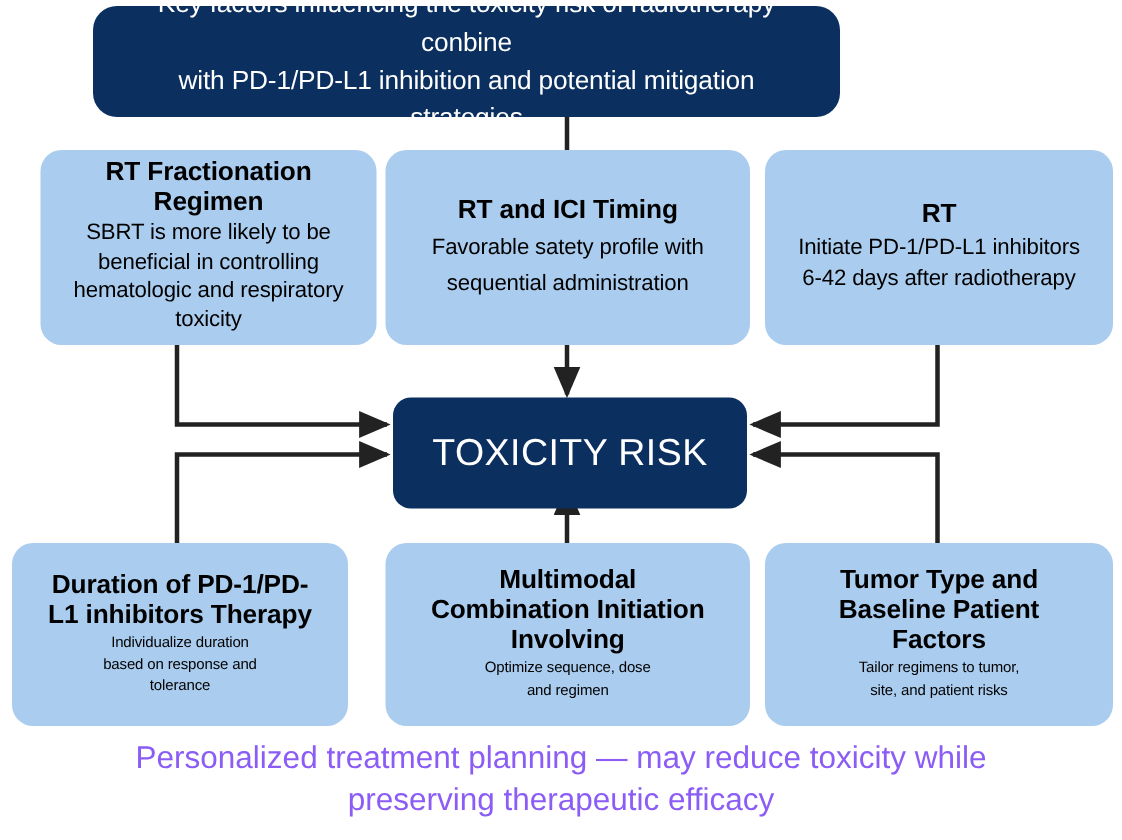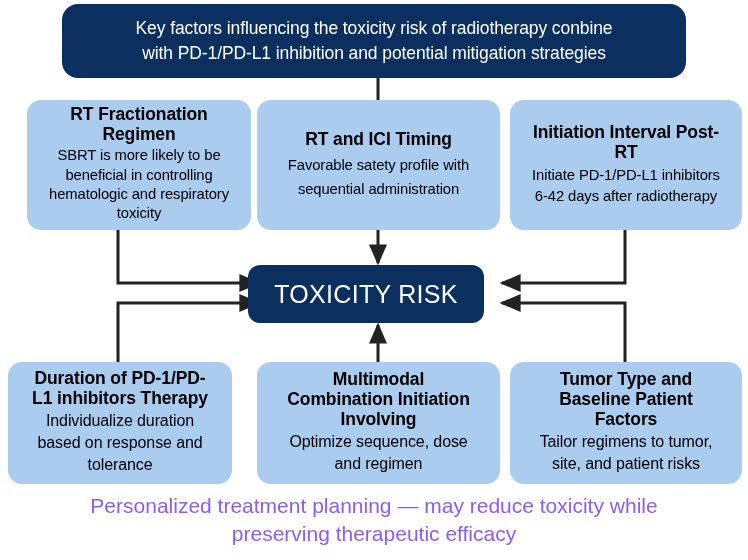--- a/index.html
+++ b/index.html
@@ -31,21 +31,21 @@
     line-height:1.14;
     letter-spacing:-0.1px;
   }
   .node .body{
     line-height:1.17;
     letter-spacing:-0.1px;
   }
 
   
   #title-banner{
-    left:62px;top:4px;width:624px;height:74px;
+    left:62px;top:4px;width:498px;height:74px;
     border-radius:16px;
     padding:0 18px;
   }
   #title-banner .head{
     font-weight:normal;
     font-size:17.5px;
     line-height:1.45;
   }
 
   
@@ -54,37 +54,37 @@
   #node-timing{left:257px;width:243px;}
   #node-interval{left:510px;width:232px;}
 
   .top-node .head{font-size:17.5px;}
   .top-node .body{font-size:14.8px;margin-top:2px;}
   #node-timing .body{margin-top:7px;}
   #node-interval .body{margin-top:4px;}
 
   
   #node-toxicity{
-    left:248px;top:265px;width:236px;height:58px;
+    left:262px;top:265px;width:236px;height:74px;
     border-radius:12px;
   }
   #node-toxicity .head{
     font-weight:normal;
     font-size:25px;
     letter-spacing:0.3px;
   }
 
   
   .bottom-node{top:362px;height:122px;padding:4px 6px 6px;}
   #node-duration{left:8px;width:224px;}
   #node-multimodal{left:257px;width:243px;}
   #node-tumor{left:510px;width:232px;}
 
   .bottom-node .head{font-size:17.5px;}
-  .bottom-node .body{font-size:16px;margin-top:3px;}
+  .bottom-node .body{font-size:10px;margin-top:3px;}
 
   
   #caption{
     position:absolute;
     left:0;top:492px;width:748px;
     text-align:center;
     font-size:21px;
     line-height:1.32;
     color:#8b5cf6;
   }
@@ -130,21 +130,20 @@
     <div class="body">toxicity</div>
   </div>
 
   <div id="node-timing" class="node light top-node">
     <div class="head">RT and ICI Timing</div>
     <div class="body">Favorable satety profile with</div>
     <div class="body">sequential administration</div>
   </div>
 
   <div id="node-interval" class="node light top-node">
-    <div class="head">Initiation Interval Post-</div>
     <div class="head">RT</div>
     <div class="body">Initiate PD-1/PD-L1 inhibitors</div>
     <div class="body">6-42 days after radiotherapy</div>
   </div>
 
   <div id="node-toxicity" class="node dark">
     <div class="head">TOXICITY RISK</div>
   </div>
 
   <div id="node-duration" class="node light bottom-node">

